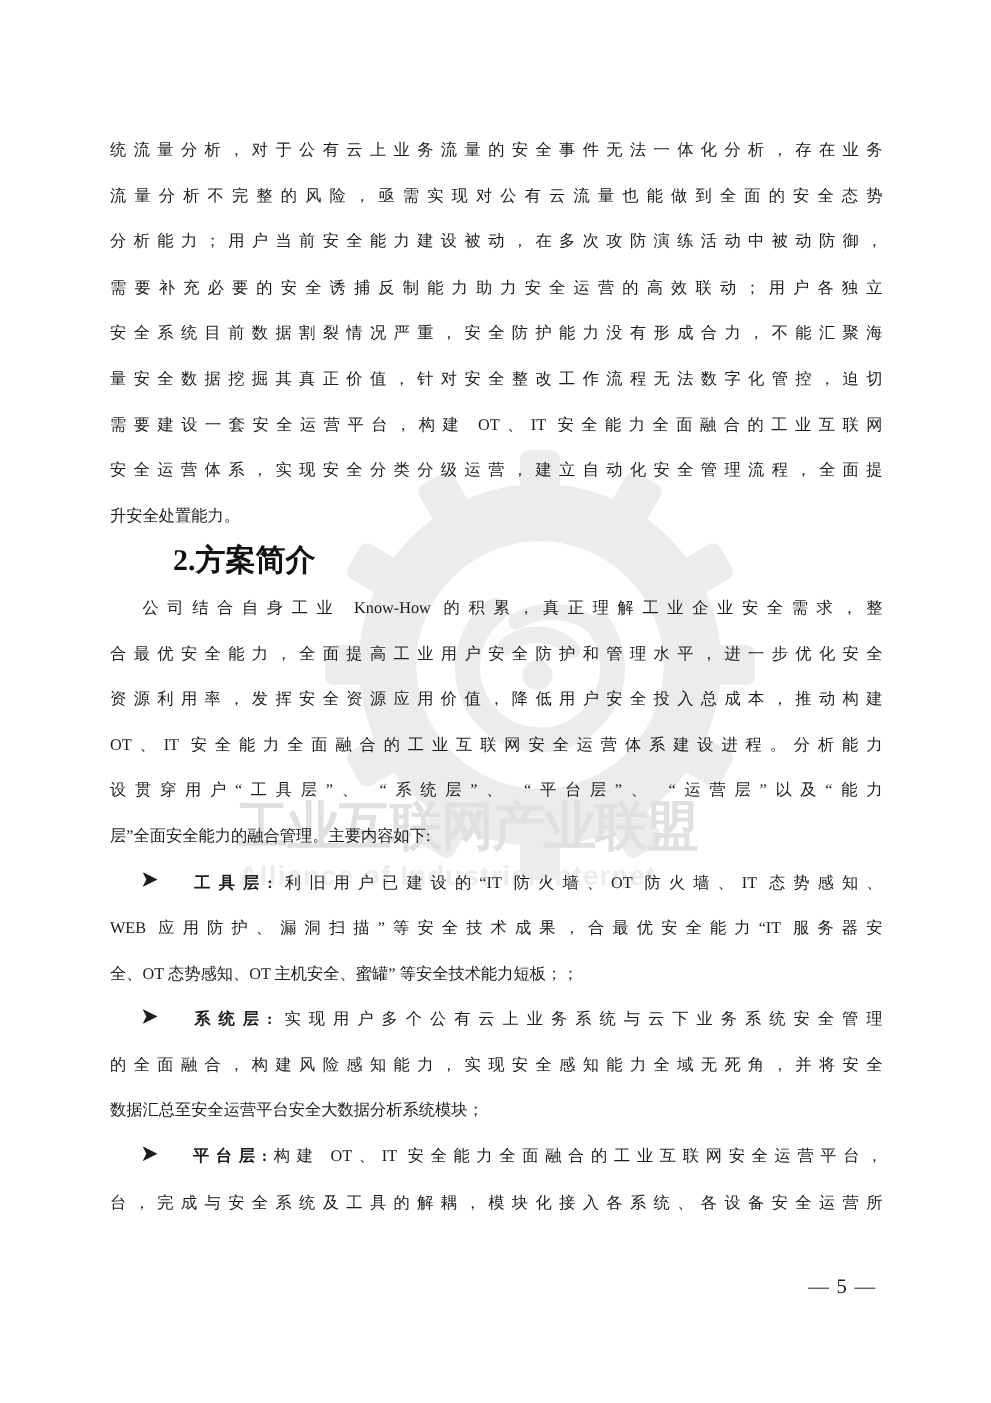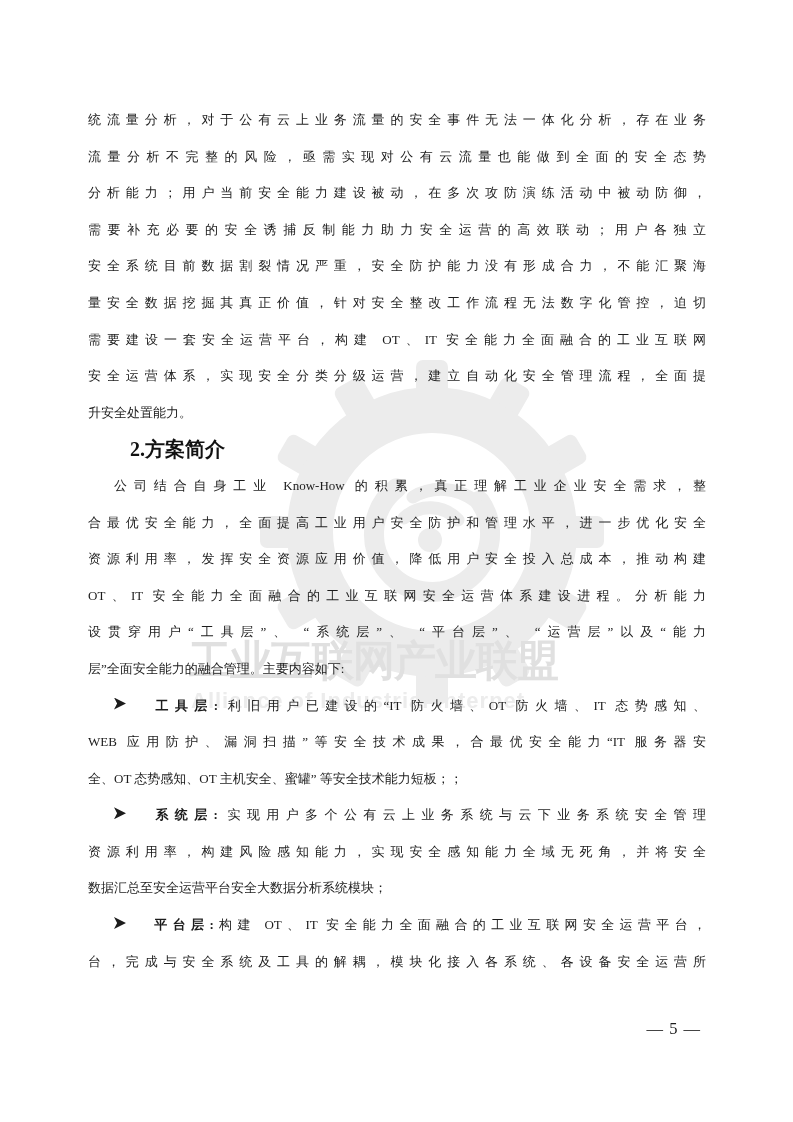--- a/index.html
+++ b/index.html
@@ -66,21 +66,21 @@
     font-size: 13px;
     line-height: 36.6px;
     text-align: justify;
     text-justify: inter-character;
     color: #1c1c1c;
   }
   .line.fill { text-align-last: justify; }
   .line.last { text-align-last: left; }
   .line.indent { text-indent: 2em; }
   .heading {
-    font-size: 20px;
+    font-size: 24px;
     font-weight: bold;
     line-height: 36.6px;
     text-indent: 2.1em;
     color: #111;
   }
   .bullet-label { font-weight: bold; margin-left: 19px; }
   .bullet-arrow {
     display: inline-block;
     width: 12px;
     height: 12px;
@@ -161,21 +161,21 @@
     </div>
 
     <div>
       <div class="line fill indent"><span class="bullet-arrow"></span><span class="bullet-label">工具层: </span><span>利旧用户已建设的“IT 防火墙、OT 防火墙、IT 态势感知、</span></div>
       <div class="line fill">WEB 应用防护、漏洞扫描”等安全技术成果，合最优安全能力“IT 服务器安</div>
       <div class="line last">全、OT 态势感知、OT 主机安全、蜜罐” 等安全技术能力短板；；</div>
     </div>
 
     <div>
       <div class="line fill indent"><span class="bullet-arrow"></span><span class="bullet-label">系统层: </span><span>实现用户多个公有云上业务系统与云下业务系统安全管理</span></div>
-      <div class="line fill">资源利用率，构建风险感知能力，实现安全感知能力全域无死角，并将安全</div>
+      <div class="line fill">的全面融合，构建风险感知能力，实现安全感知能力全域无死角，并将安全</div>
       <div class="line last">数据汇总至安全运营平台安全大数据分析系统模块；</div>
     </div>
 
     <div>
       <div class="line fill indent"><span class="bullet-arrow"></span><span class="bullet-label">平台层:</span><span>构建 OT、IT 安全能力全面融合的工业互联网安全运营平台，</span></div>
       <div class="line fill">台，完成与安全系统及工具的解耦，模块化接入各系统、各设备安全运营所</div>
     </div>
 
   </div>
 

